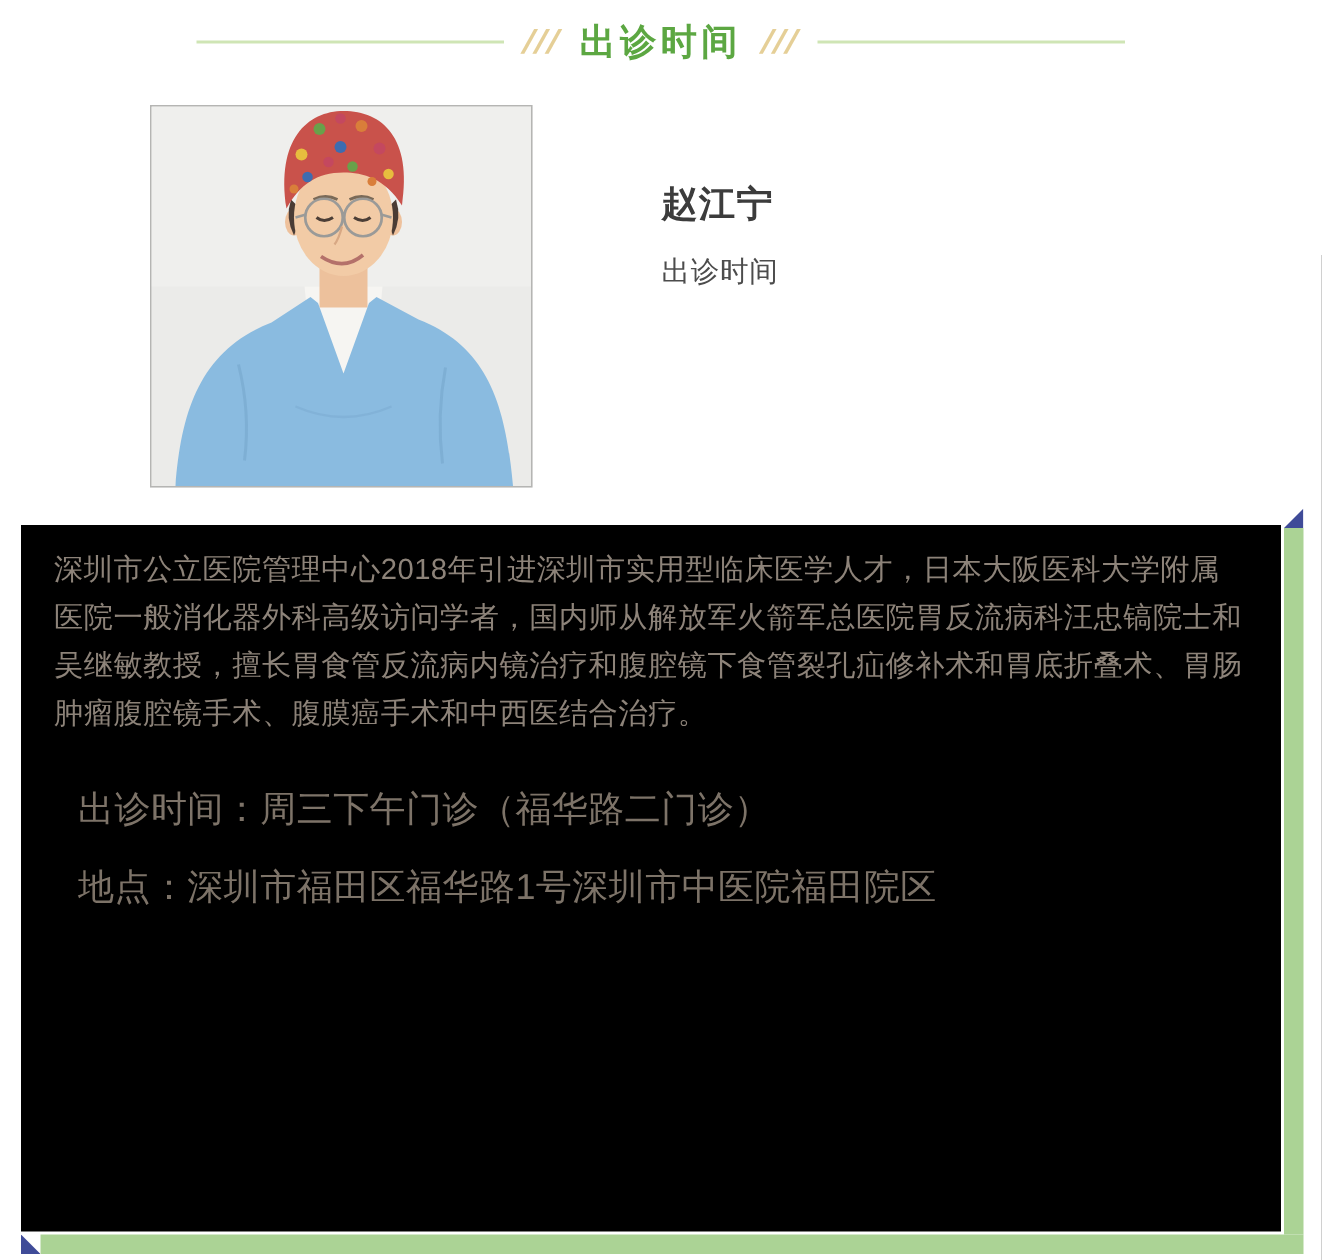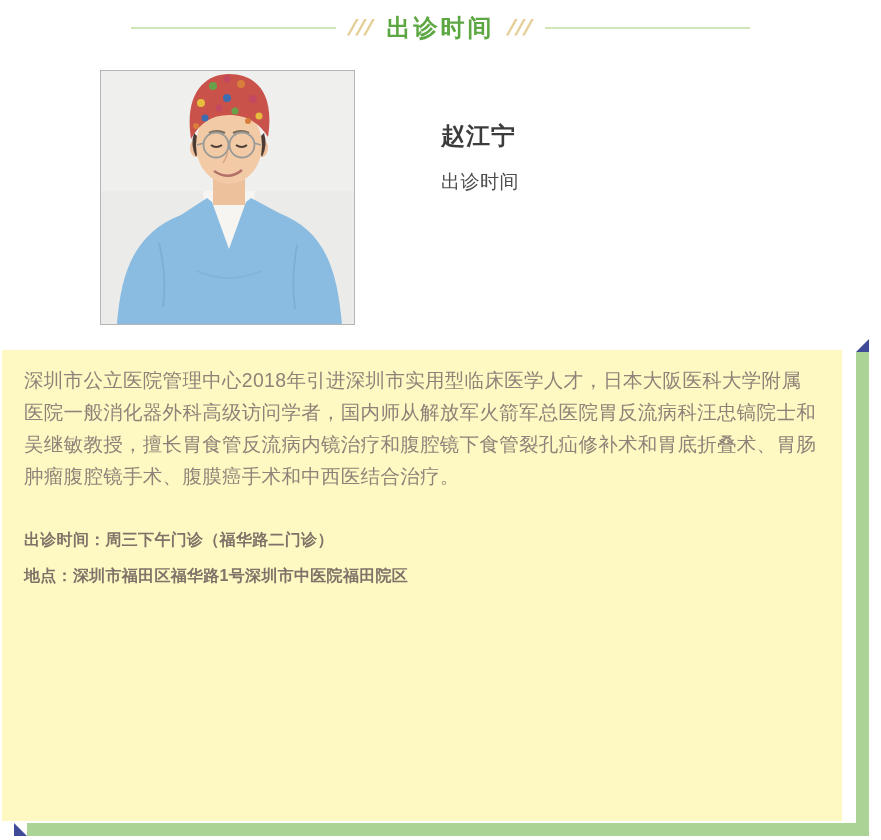--- a/index.html
+++ b/index.html
@@ -64,36 +64,36 @@
     font-size: 19px;
     color: #4c4c4c;
     line-height: 32px;
     margin: 0;
     letter-spacing: 0.5px;
   }
 
   
   .bio-card {
     position: absolute;
-    left: 2px; top: 350px;
+    left: 14px; top: 350px;
     width: 840px; height: 471px;
-    background: #fef9c3;
+    background: #000000;
     padding: 14px 22px 10px 22px;
     color: #8d8379;
     font-size: 19.5px;
     line-height: 32px;
     letter-spacing: 0.3px;
   }
   .bio-card p.para { margin: 0 0 30px 0; }
   .bio-card p.bold-line {
-    margin: 0;
-    font-weight: 700;
+    margin: 16px;
+    font-weight: 400;
     color: #7d7368;
     line-height: 36px;
-    font-size: 16px;
+    font-size: 24px;
   }
 
   
   .shadow-right {
     position: absolute;
     left: 856px; top: 352px;
     width: 13px; height: 471px;
     background: #abd395;
   }
   .corner-top-right {

